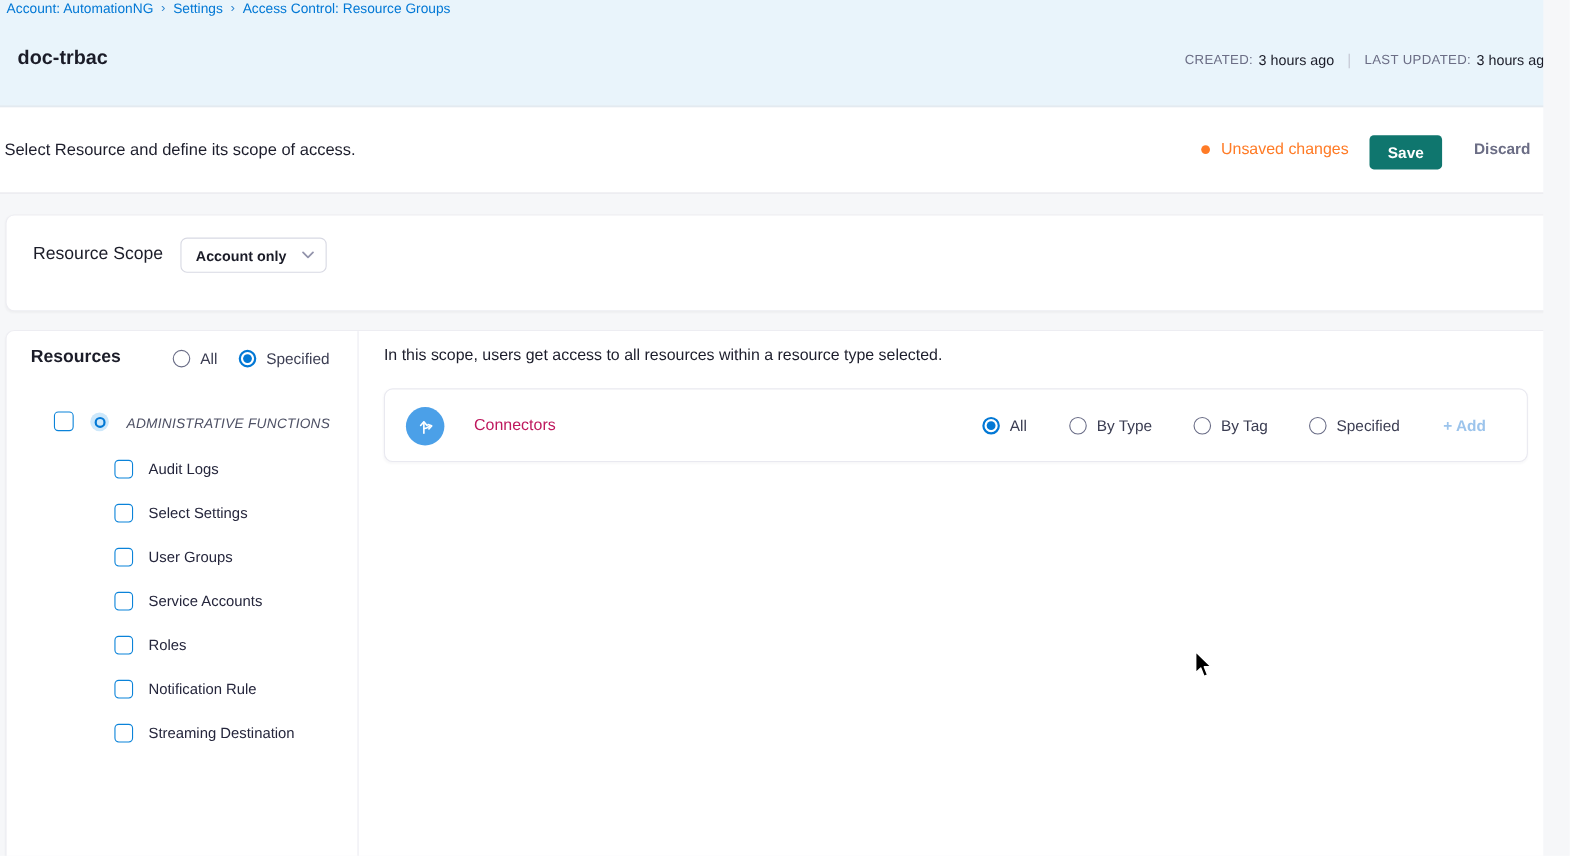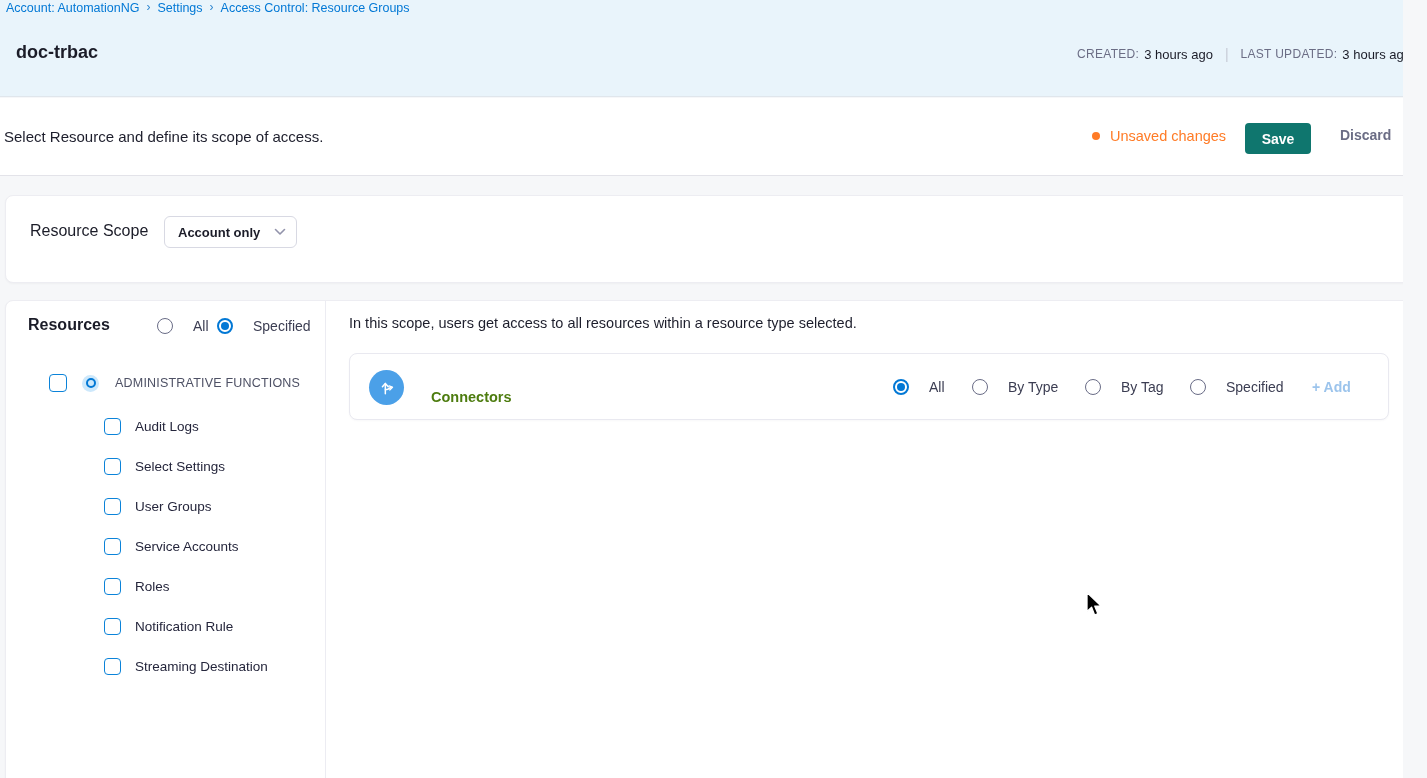--- a/index.html
+++ b/index.html
@@ -45,43 +45,43 @@
   .dropdown-value { font-size:13px; font-weight:600; color:#1b1c28; }
 
   .resources-title { position:absolute; left:22px; top:15px; font-size:16px; font-weight:700; color:#1b1c28; }
 
   
   .radio { width:16px; height:16px; border-radius:50%; border:1.5px solid #696c86; background:#fff;
            display:inline-flex; align-items:center; justify-content:center; flex:0 0 auto; }
   .radio.sel { border:2px solid #0278d5; }
   .radio.sel::after { content:""; width:8px; height:8px; border-radius:50%; background:#0278d5; }
   .radio-group-item { position:absolute; display:flex; align-items:center; gap:9px; cursor:pointer; }
-  .radio-label { font-size:14px; color:#3b3d52;margin-left:11px; }
+  .radio-label { font-size:14px; color:#3b3d52; }
 
   
   .tree-divider { position:absolute; left:319px; top:0; bottom:0; width:1px; background:#ececf2; }
-  .tree-group { position:absolute; left:43px; top:73px; display:flex; align-items:center; gap:15px; cursor:pointer; }
+  .tree-group { position:absolute; left:43px; top:73px; display:flex; align-items:flex-end; gap:15px; cursor:pointer;font-style:italic; }
   .cb { width:17px; height:17px; border:1.6px solid #0b83d9; border-radius:4px; background:#fff;
         display:inline-block; flex:0 0 auto; cursor:pointer; }
   .cb.big { width:18px; height:18px; }
   .expand-icon { width:17px; height:17px; border-radius:50%; background:#cde8fb;
                  display:inline-flex; align-items:center; justify-content:center; }
   .expand-icon::after { content:""; width:6px; height:6px; border:2px solid #0278d5; border-radius:50%; }
   .tree-group-label { font-size:12.5px; color:#4e5165; letter-spacing:.2px; font-weight:500; margin-left:1px; }
   .tree-list { position:absolute; left:98px; top:105px; display:flex; flex-direction:column; }
   .tree-item { height:40px; display:flex; align-items:center; gap:14px; cursor:pointer; }
   .tree-item-label { font-size:13.5px; color:#25263c; }
 
   
   .scope-hint { position:absolute; left:343px; top:14px; font-size:14.5px; color:#1d1e2c; }
   .row-card { position:absolute; left:343px; top:52px; width:1040px; height:67px; background:#fff;
               border:1px solid #e9e9f0; border-radius:8px; box-shadow:0 1px 2px rgba(40,41,61,.03); }
   .res-icon { position:absolute; left:19px; top:16px; width:35px; height:35px; border-radius:50%;
               background:#4ba0e8; display:flex; align-items:center; justify-content:center; }
-  .res-name { position:absolute; left:81px; top:35px; font-size:14.5px; font-weight:700; color:#4d7c0f; }
+  .res-name { position:absolute; left:81px; top:25px; font-size:14.5px; font-weight:400; color:#be185d; }
   .opt0 { left:543px; top:25px; }
   .opt1 { left:622px; top:25px; }
   .opt2 { left:735px; top:25px; }
   .opt3 { left:840px; top:25px; }
   .add-link { position:absolute; left:962px; top:25px; font-size:14px; font-weight:600; color:#9cc4ec;
               background:none; border:none; cursor:pointer; font-family:"Liberation Sans", sans-serif; }
 
   .cursor { position:absolute; left:1085px; top:591px; pointer-events:none; }
 </style>
 </head>

